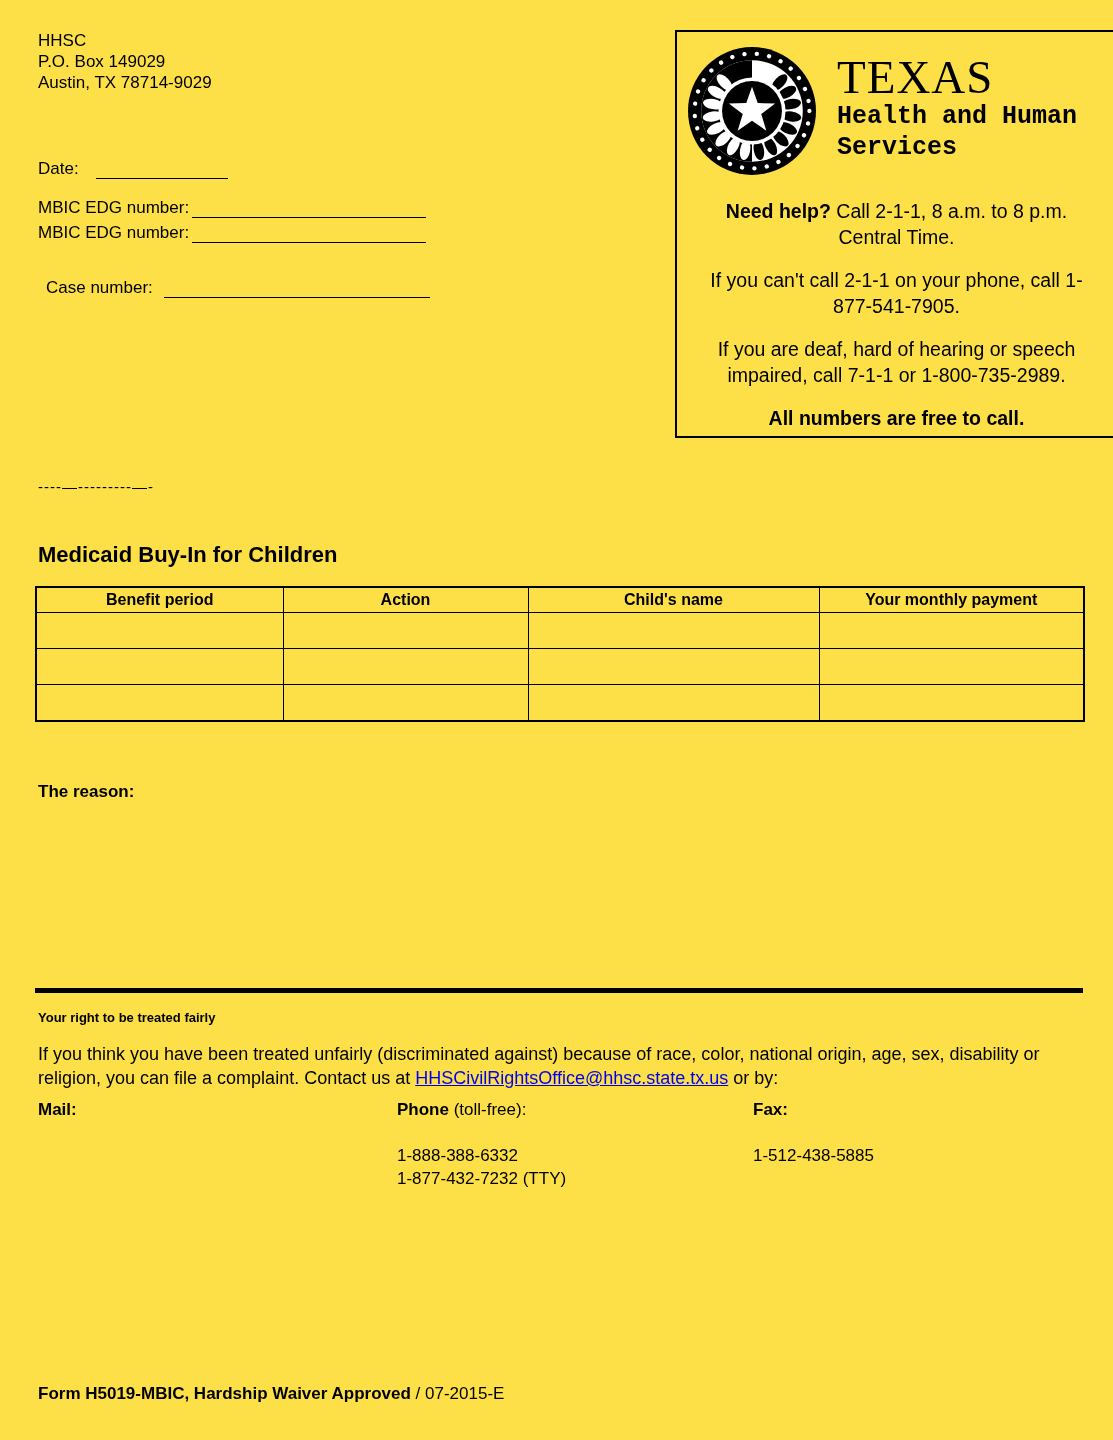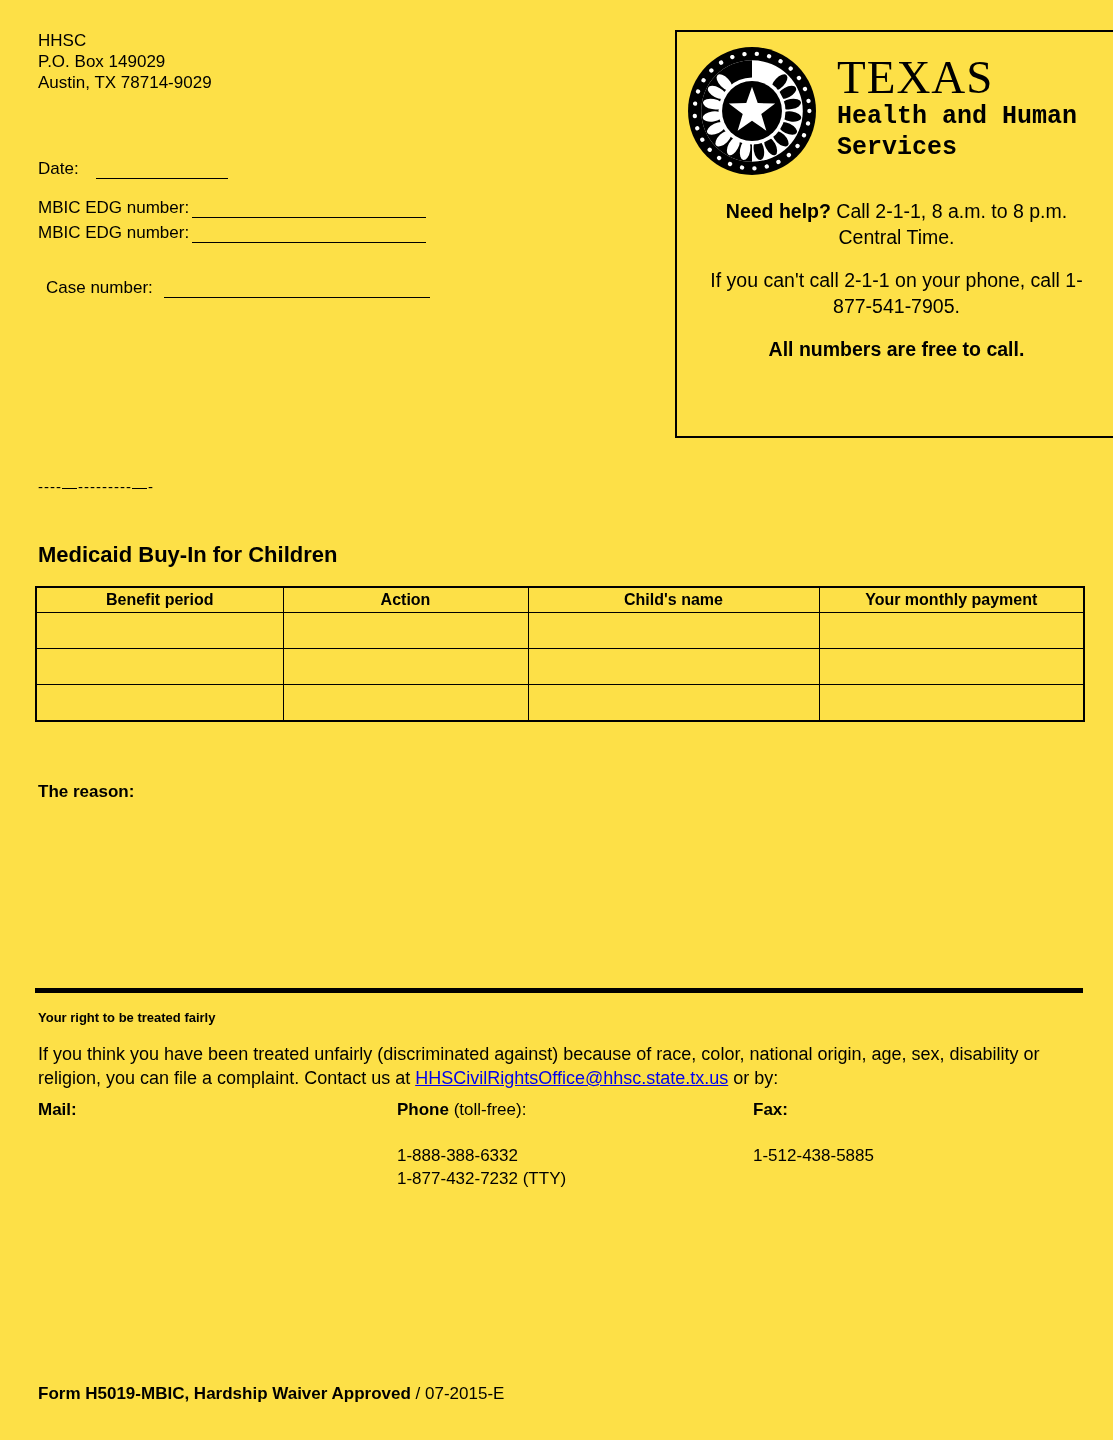--- a/index.html
+++ b/index.html
@@ -114,20 +114,21 @@
       </svg>
       <div class="wordmark">
         <div class="wordmark-state">TEXAS</div>
         <div class="wordmark-sub">Health and Human</div>
         <div class="wordmark-sub">Services</div>
       </div>
     </div>
     <div class="help-text">
       <p><b>Need help?</b><span> Call 2-1-1, 8 a.m. to 8 p.m. Central Time.</span></p>
       <p>If you can't call 2-1-1 on your phone, call 1-877-541-7905.</p>
+      <p>If you are deaf, hard of hearing or speech impaired, call 7-1-1 or 1-800-735-2989.</p>
       <p class="free-call">All numbers are free to call.</p>
     </div>
   </div>
 
   <div class="abs field f-date">
     <span>Date:</span><span class="u-line"></span>
   </div>
   <div class="abs field f-mbic1">
     <span>MBIC EDG number:</span><span class="u-line"></span>
   </div>

